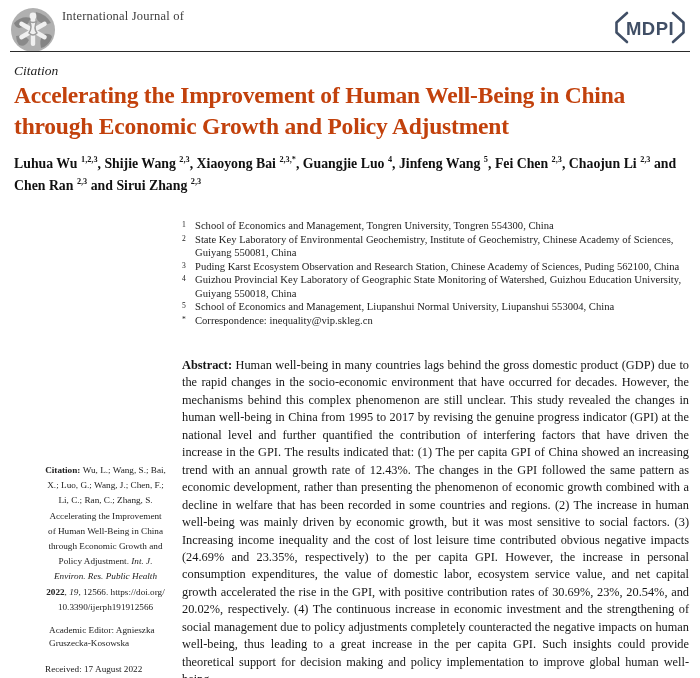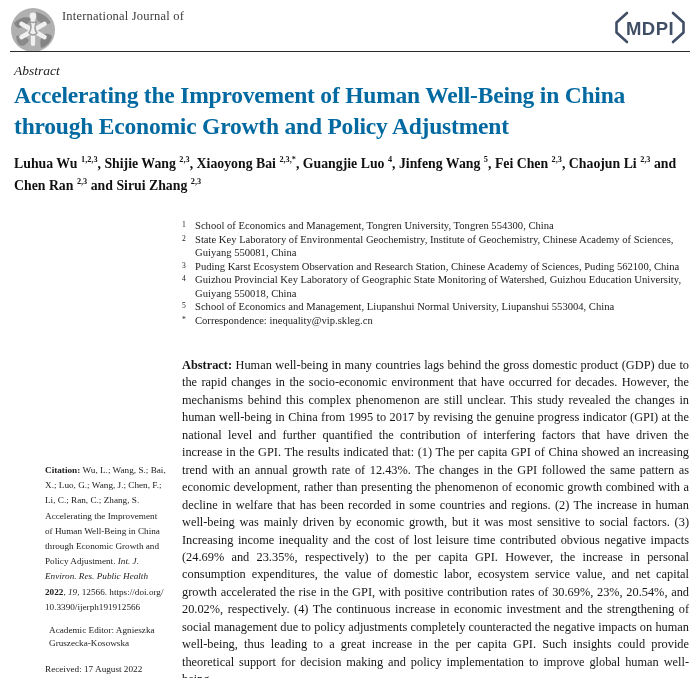--- a/index.html
+++ b/index.html
@@ -16,38 +16,38 @@
   .logo{position:absolute;left:10px;top:7px;width:46px;height:46px;}
   .jname{position:absolute;left:62px;top:9px;}
   .jname-top{font-size:12.5px;color:#3d3d3d;letter-spacing:0.2px;line-height:14px;}
   .jname-green{font-size:13.5px;font-weight:bold;font-style:italic;color:#1e7e52;line-height:15.5px;}
   .mdpi{position:absolute;right:12px;top:11px;}
   .rule{position:absolute;left:10px;right:10px;top:51px;border-top:1.6px solid #2a2a2a;}
 
   
   .article-label{position:absolute;left:14px;top:63px;font-style:italic;font-size:13.5px;color:#222;}
   .title{position:absolute;left:14px;top:80px;width:680px;margin:0;
-         font-size:23.5px;font-weight:bold;line-height:31px;letter-spacing:-0.2px;color:#0369a1;}
+         font-size:23.5px;font-weight:bold;line-height:31px;letter-spacing:-0.2px;color:#c2410c;}
   .authors{position:absolute;left:14px;top:153px;width:682px;
            font-size:13.8px;font-weight:bold;line-height:21.5px;color:#111;}
   .authors sup{font-size:60%;margin-top:20px;}
 
   
   .affils{position:absolute;left:182px;top:219px;width:510px;font-size:10.6px;line-height:13.5px;color:#222;}
   .aff-row{display:flex;}
   .aff-m{width:13px;flex:0 0 13px;font-size:7.6px;position:relative;top:-1px;}
   .aff-t{flex:1;}
 
   
   .abstract{position:absolute;left:182px;top:357px;width:507px;
             font-size:12.35px;line-height:17.45px;text-align:justify;color:#161616;}
 
   
   .sidebar{position:absolute;left:45px;top:463px;width:121px;font-size:9.2px;color:#222;}
-  .citation{margin:0;line-height:15.2px;}
+  .citation{margin:0;line-height:15.2px;text-align:center;}
   .editor{margin:9px 0 0 4px;line-height:13px;}
   .dates{margin:10px 0 0 0;line-height:19.5px;}
 </style>
 </head>
 <body>
 
 <div class="page">
 
   <div class="logo">
     <svg width="46" height="46" viewBox="0 0 46 46">
@@ -73,21 +73,21 @@
   <div class="mdpi">
     <svg width="76" height="33" viewBox="0 0 76 33">
       <path d="M15 2 L4.5 11.5 L4.5 21.5 L15 31" fill="none" stroke="#414f66" stroke-width="2.6" stroke-linecap="round" stroke-linejoin="round"></path>
       <path d="M61 2 L71.5 11.5 L71.5 21.5 L61 31" fill="none" stroke="#414f66" stroke-width="2.6" stroke-linecap="round" stroke-linejoin="round"></path>
       <text x="38" y="23.5" text-anchor="middle" font-family="Liberation Sans, DejaVu Sans, sans-serif" font-size="18.5" font-weight="bold" fill="#414f66" letter-spacing="0.5">MDPI</text>
     </svg>
   </div>
 
   <div class="rule"></div>
 
-  <div class="article-label">Abstract</div>
+  <div class="article-label">Citation</div>
   <h1 class="title">Accelerating the Improvement of Human Well-Being in China through Economic Growth and Policy Adjustment</h1>
   <div class="authors"><span>Luhua Wu <sup>1,2,3</sup></span>, <span>Shijie Wang <sup>2,3</sup></span>, <span>Xiaoyong Bai <sup>2,3,*</sup></span>, <span>Guangjie Luo <sup>4</sup></span>, <span>Jinfeng Wang <sup>5</sup></span>, <span>Fei Chen <sup>2,3</sup></span>, <span>Chaojun Li <sup>2,3</sup></span> and <span>Chen Ran <sup>2,3</sup></span> and <span>Sirui Zhang <sup>2,3</sup></span></div>
 
   <div class="affils">
       <div class="aff-row">
         <span class="aff-m">1</span>
         <div class="aff-t">School of Economics and Management, Tongren University, Tongren 554300, China</div>
       </div>
       <div class="aff-row">
         <span class="aff-m">2</span>

